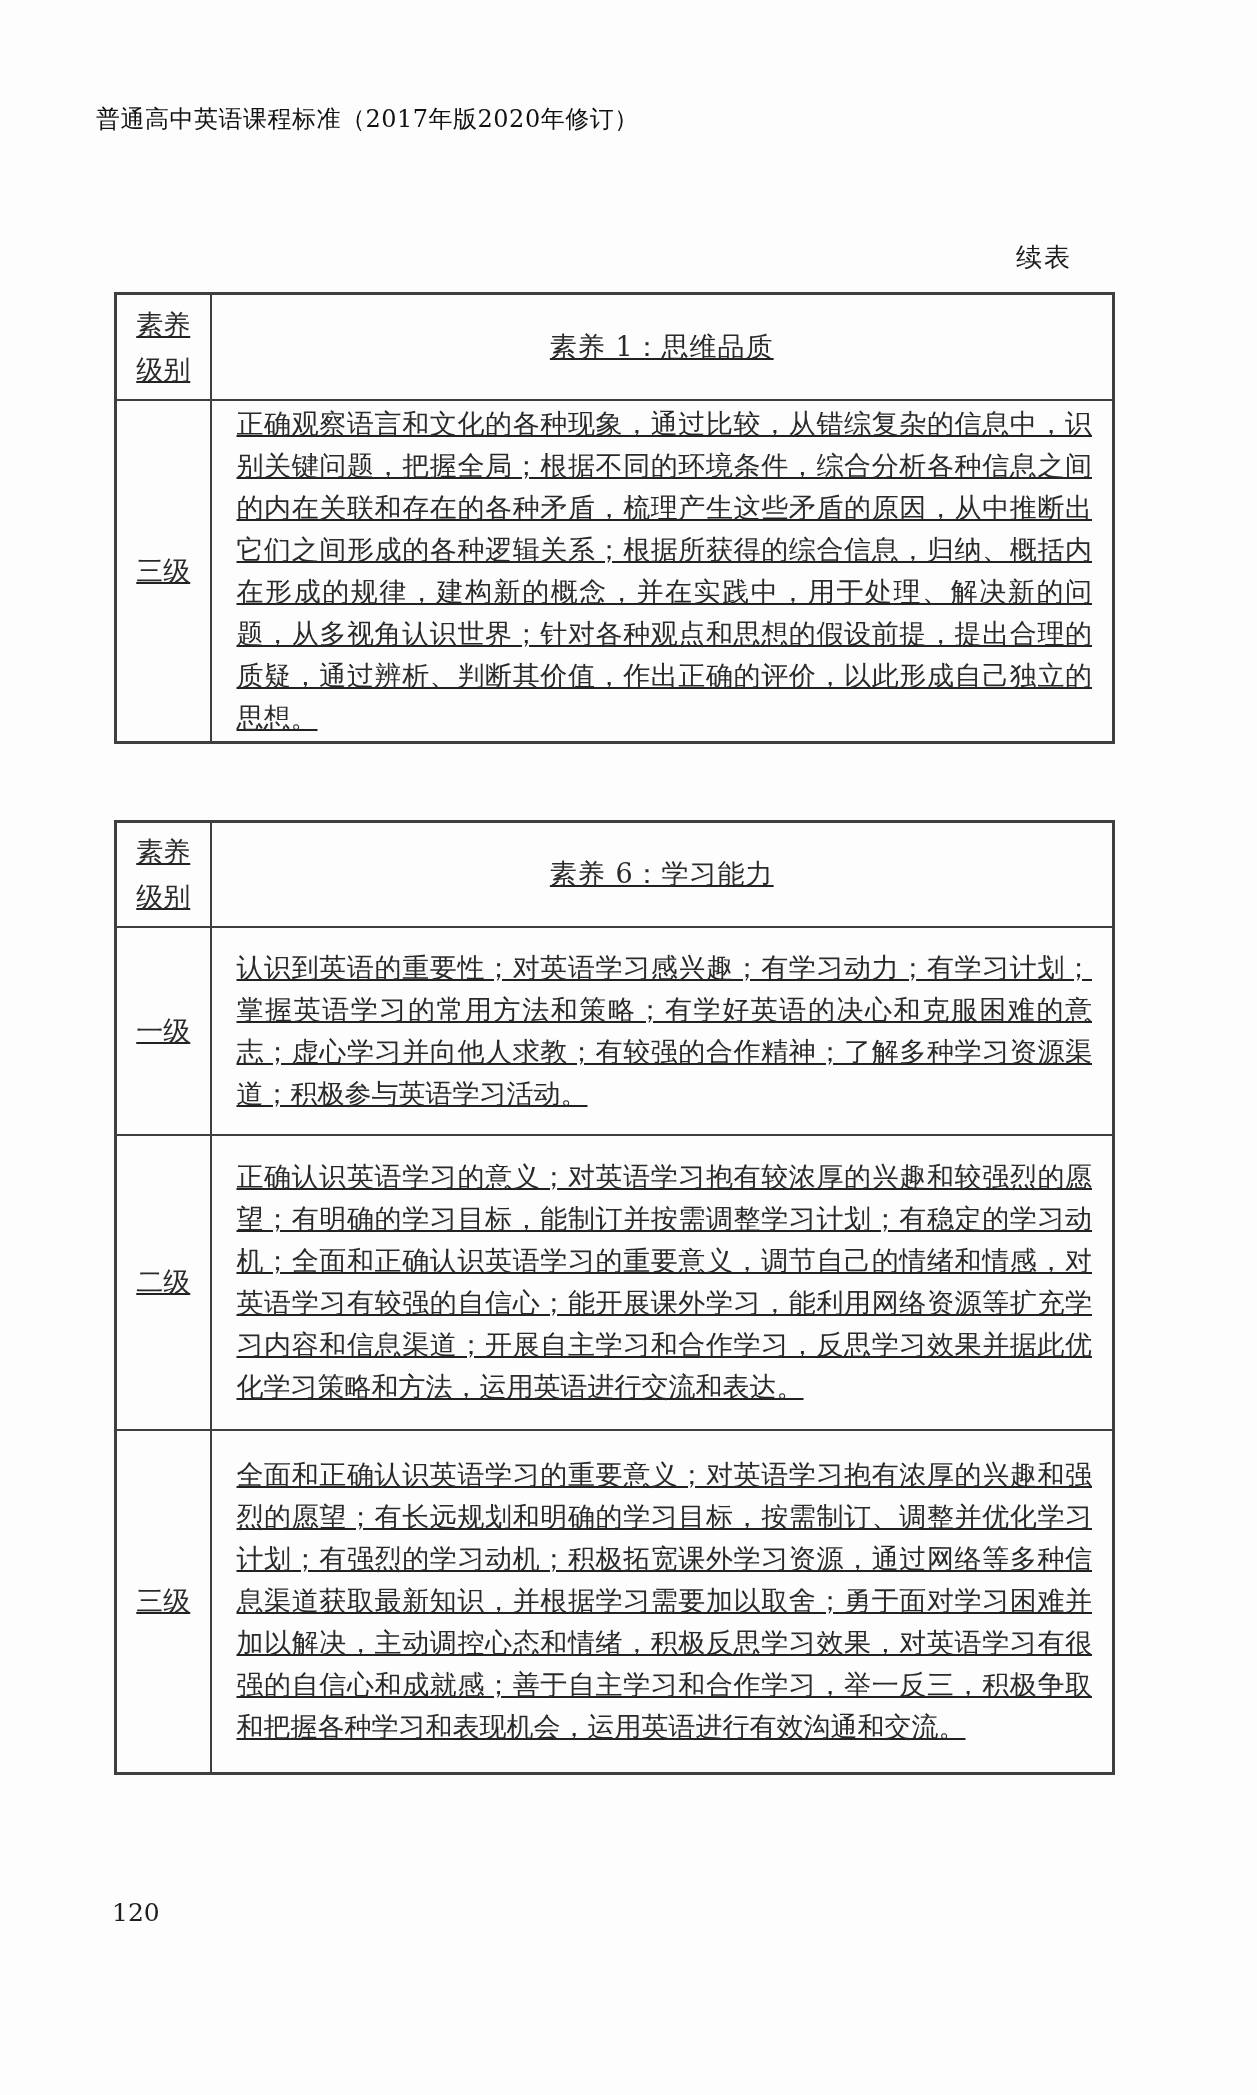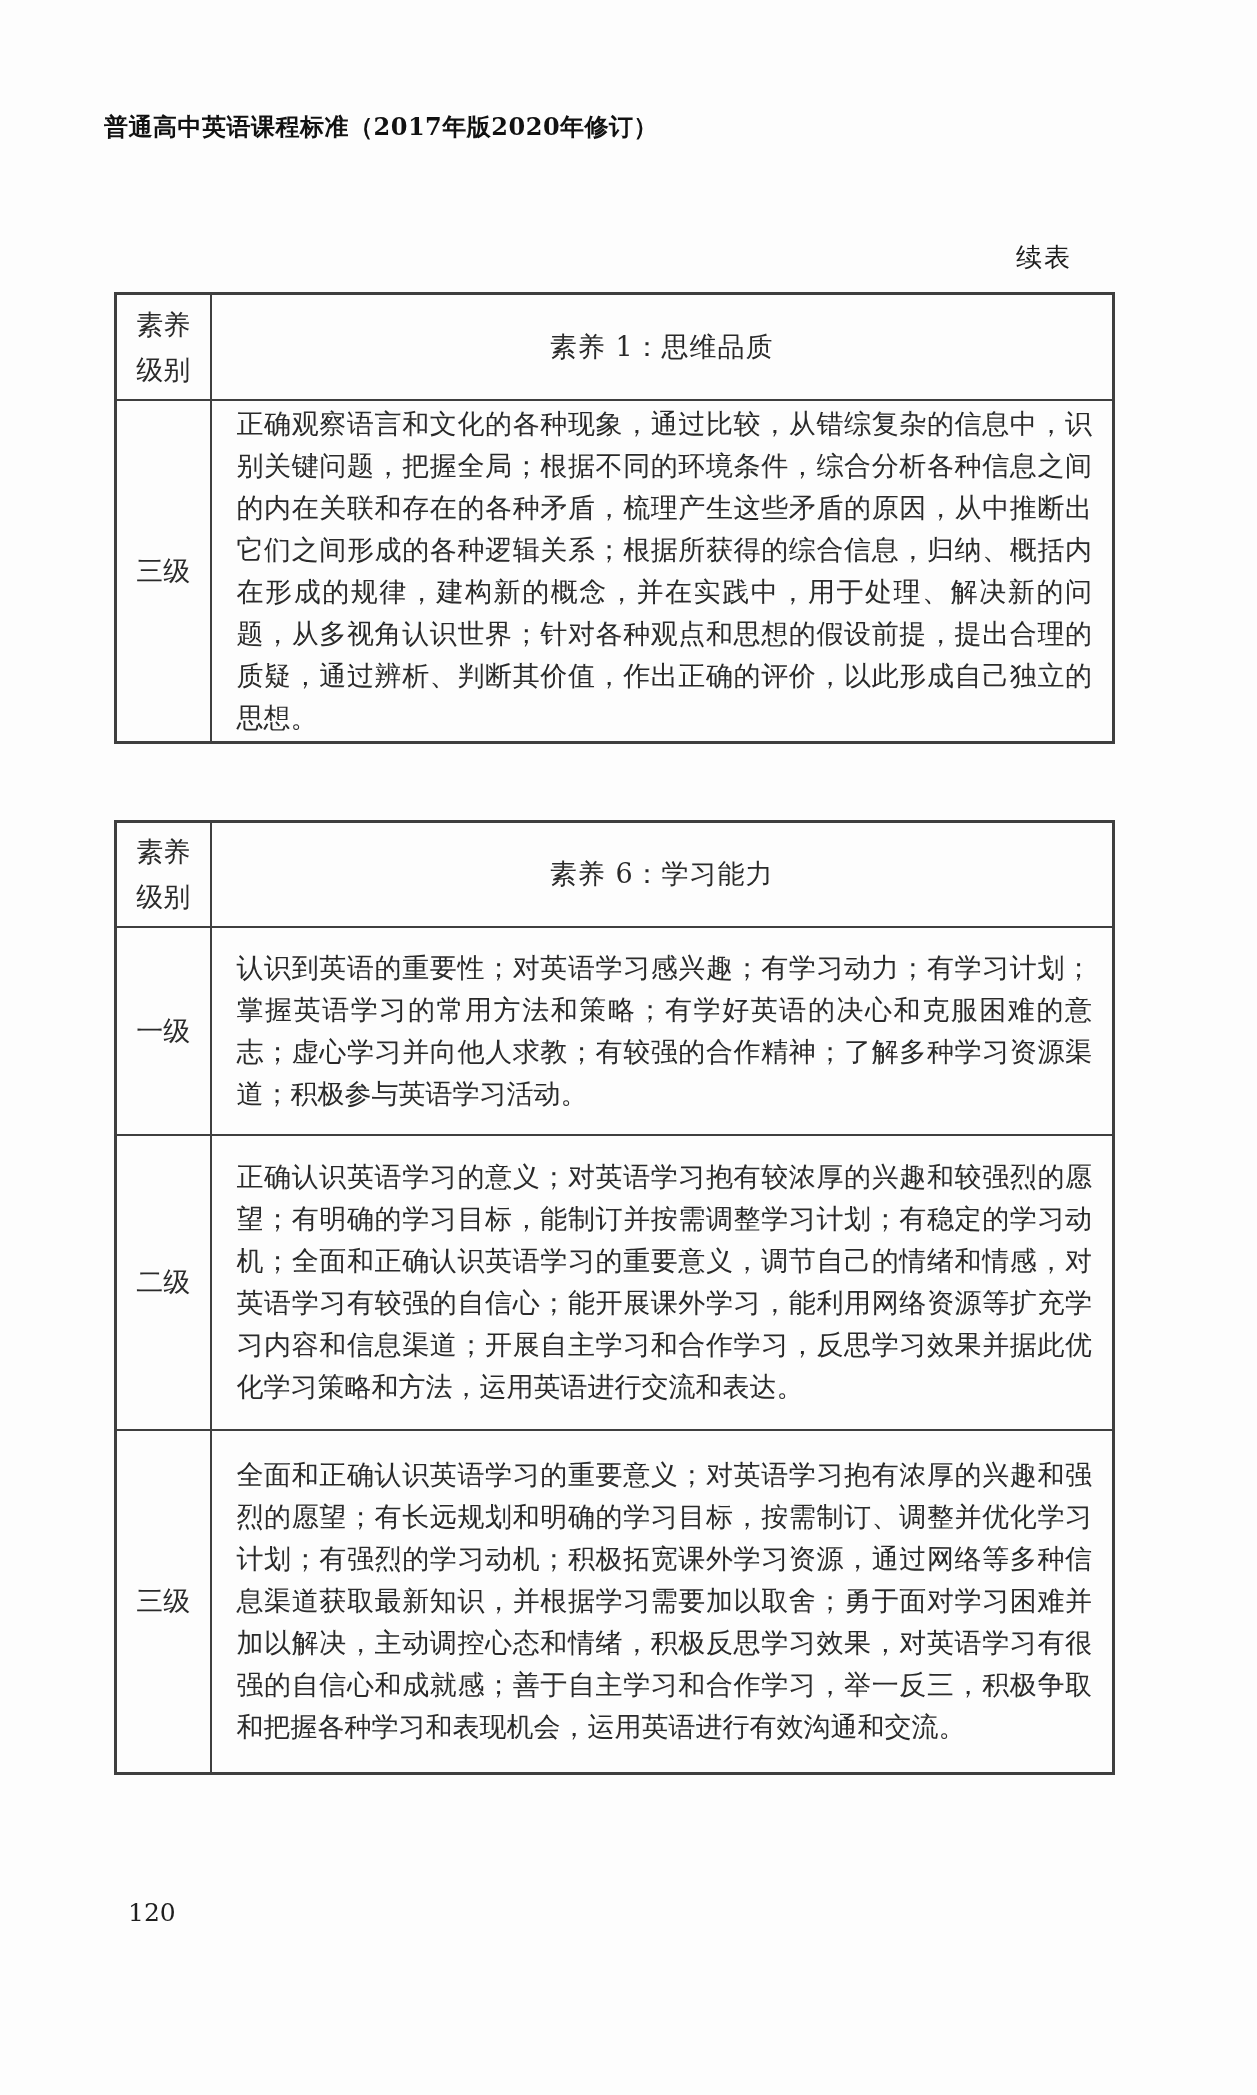--- a/index.html
+++ b/index.html
@@ -7,23 +7,23 @@
     width: 1257px; height: 2095px;
     position: relative;
     background: #fdfdfd;
     font-family: "DejaVu Serif", "Liberation Serif", serif;
     color: #222;
   }
   .page-title {
     position: absolute;
     left: 88px; top: 95px;
     font-size: 24px;
-    font-weight: bold;
+    font-weight: normal;
     color: #111;
-    margin: 16px;
+    margin: 8px;
     letter-spacing: 0.5px;
     white-space: nowrap;
   }
   .cont-label {
     position: absolute;
     left: 1016px; top: 240px;
     font-size: 26px;
     color: #1c1c1c;
     letter-spacing: 2px;
   }
@@ -31,21 +31,21 @@
     position: absolute;
     left: 114px;
     width: 1001px;
     border-collapse: collapse;
     table-layout: fixed;
     background: #fdfdfd;
   }
   table.comp-table, table.comp-table td {
     border: 2px solid #3f3f3f;
   }
-  table.comp-table { border-width: 3px; }
+  table.comp-table { border-width: 3px; text-decoration: underline; }
   td.level-cell {
     text-align: center;
     vertical-align: middle;
     font-size: 27px;
     color: #2a2a2a;
     border-right-width: 3px;
     padding: 0;
   }
   td.level-cell .hdr-line { line-height: 45px; }
   td.comp-header {
@@ -59,21 +59,21 @@
     vertical-align: middle;
     font-size: 27px;
     line-height: 42px;
     color: #2a2a2a;
     text-align: justify;
     padding: 2px 20px 2px 25px;
     margin-left: 12px;
   }
   .page-number {
     position: absolute;
-    left: 128px; top: 1898px;
+    left: 112px; top: 1898px;
     font-size: 25px;
     color: #1e1e1e;
     text-align: center;
   }
 </style>
 </head>
 <body>
 
 <h1 class="page-title">普通高中英语课程标准（2017年版2020年修订）</h1>
 

